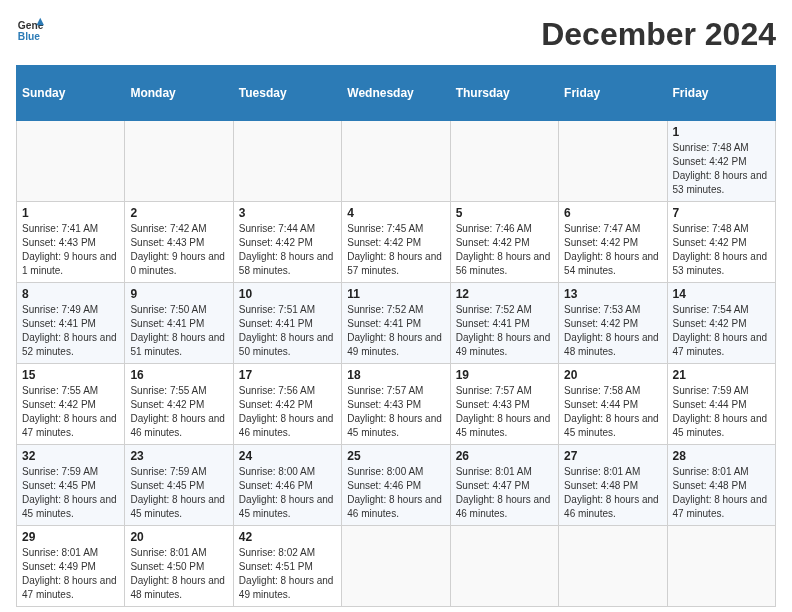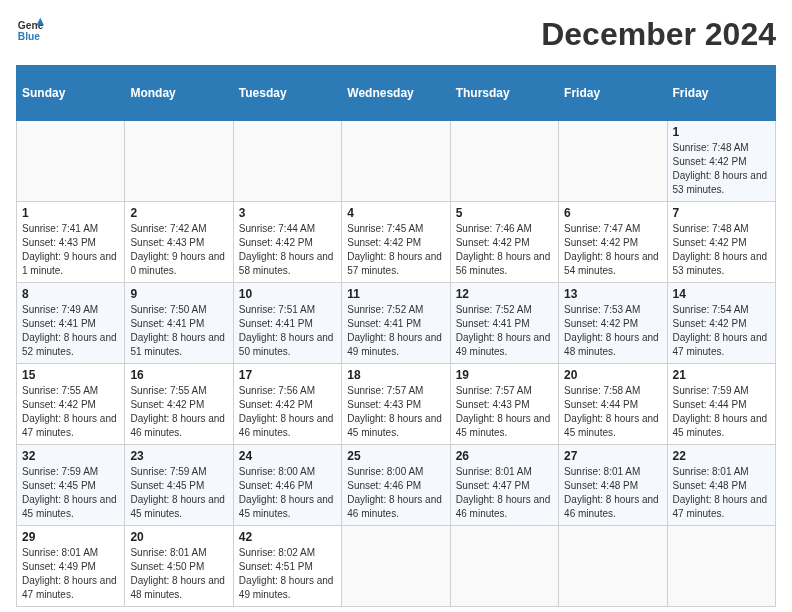--- a/index.html
+++ b/index.html
@@ -231,21 +231,21 @@
         </td>
         <td>
           <span class="day-num">26</span>
           <div class="day-detail">Sunrise: 8:01 AM<br>Sunset: 4:47 PM<br>Daylight: 8 hours and 46 minutes.</div>
         </td>
         <td>
           <span class="day-num">27</span>
           <div class="day-detail">Sunrise: 8:01 AM<br>Sunset: 4:48 PM<br>Daylight: 8 hours and 46 minutes.</div>
         </td>
         <td>
-          <span class="day-num">22</span>
+          <span class="day-num">28</span>
           <div class="day-detail">Sunrise: 8:01 AM<br>Sunset: 4:48 PM<br>Daylight: 8 hours and 47 minutes.</div>
         </td>
       </tr>
       <tr>
         <td>
           <span class="day-num">29</span>
           <div class="day-detail">Sunrise: 8:01 AM<br>Sunset: 4:49 PM<br>Daylight: 8 hours and 47 minutes.</div>
         </td>
         <td>
           <span class="day-num">20</span>

